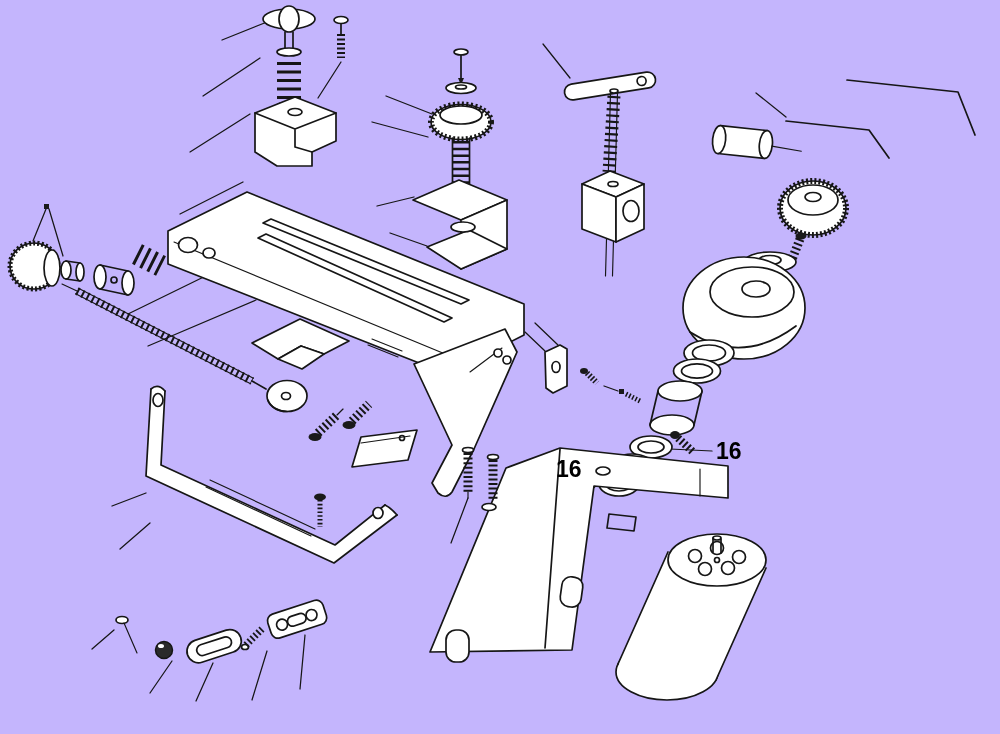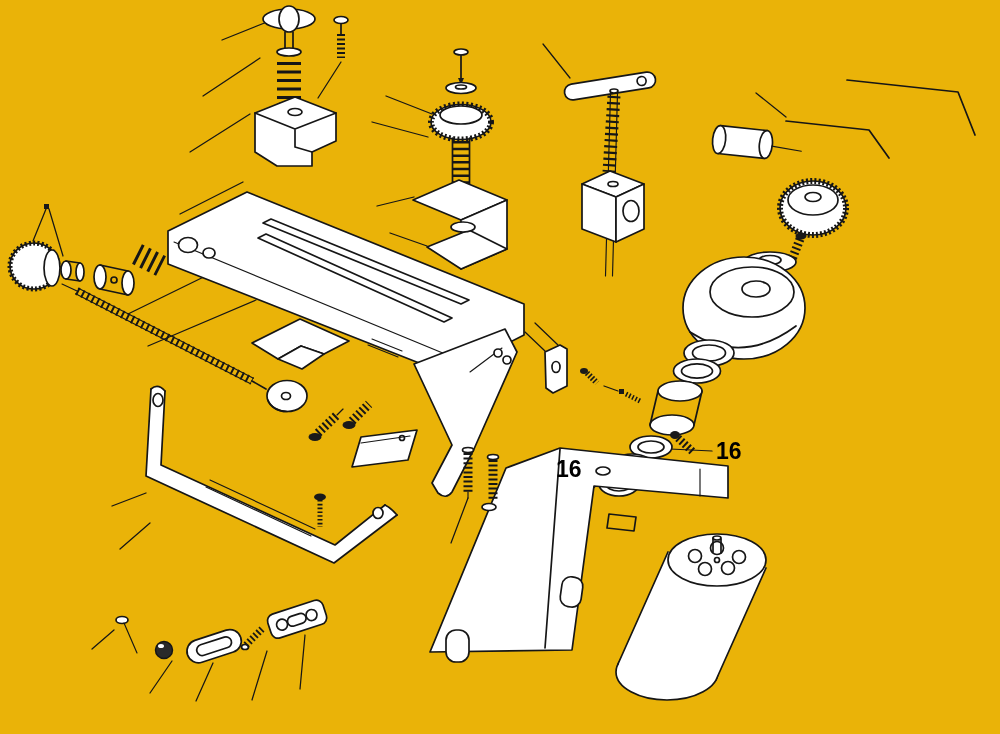--- a/index.html
+++ b/index.html
@@ -1,16 +1,16 @@
 <!DOCTYPE html>
 <html><head>
 <meta charset="utf-8">
 <style>
   html,body { margin:0; padding:0; background:#ffffff; }
-  .stage { position:relative; width:1000px; height:734px; background:#eab308; overflow:hidden;
+  .stage { position:relative; width:1000px; height:734px; background:#c4b5fd; overflow:hidden;
            font-family:"Liberation Sans", sans-serif;text-decoration:underline; }
   svg { display:block; }
   .ln   { fill:none; stroke:#161616; stroke-width:1.7; stroke-linecap:round; stroke-linejoin:round; }
   .lnw  { fill:#ffffff; stroke:#161616; stroke-width:1.7; stroke-linejoin:round; }
   .thin { stroke-width:1.15; }
   .thr  { fill:none; stroke:#161616; stroke-linecap:butt; }
   .dark { fill:#1a1a1a; stroke:none; }
   .leader { stroke:#161616; stroke-width:1.25; fill:none; stroke-linecap:round; }
   .callout { font-family:"Liberation Sans", sans-serif; font-weight:bold; font-size:23px; fill:#000; }
 </style>

